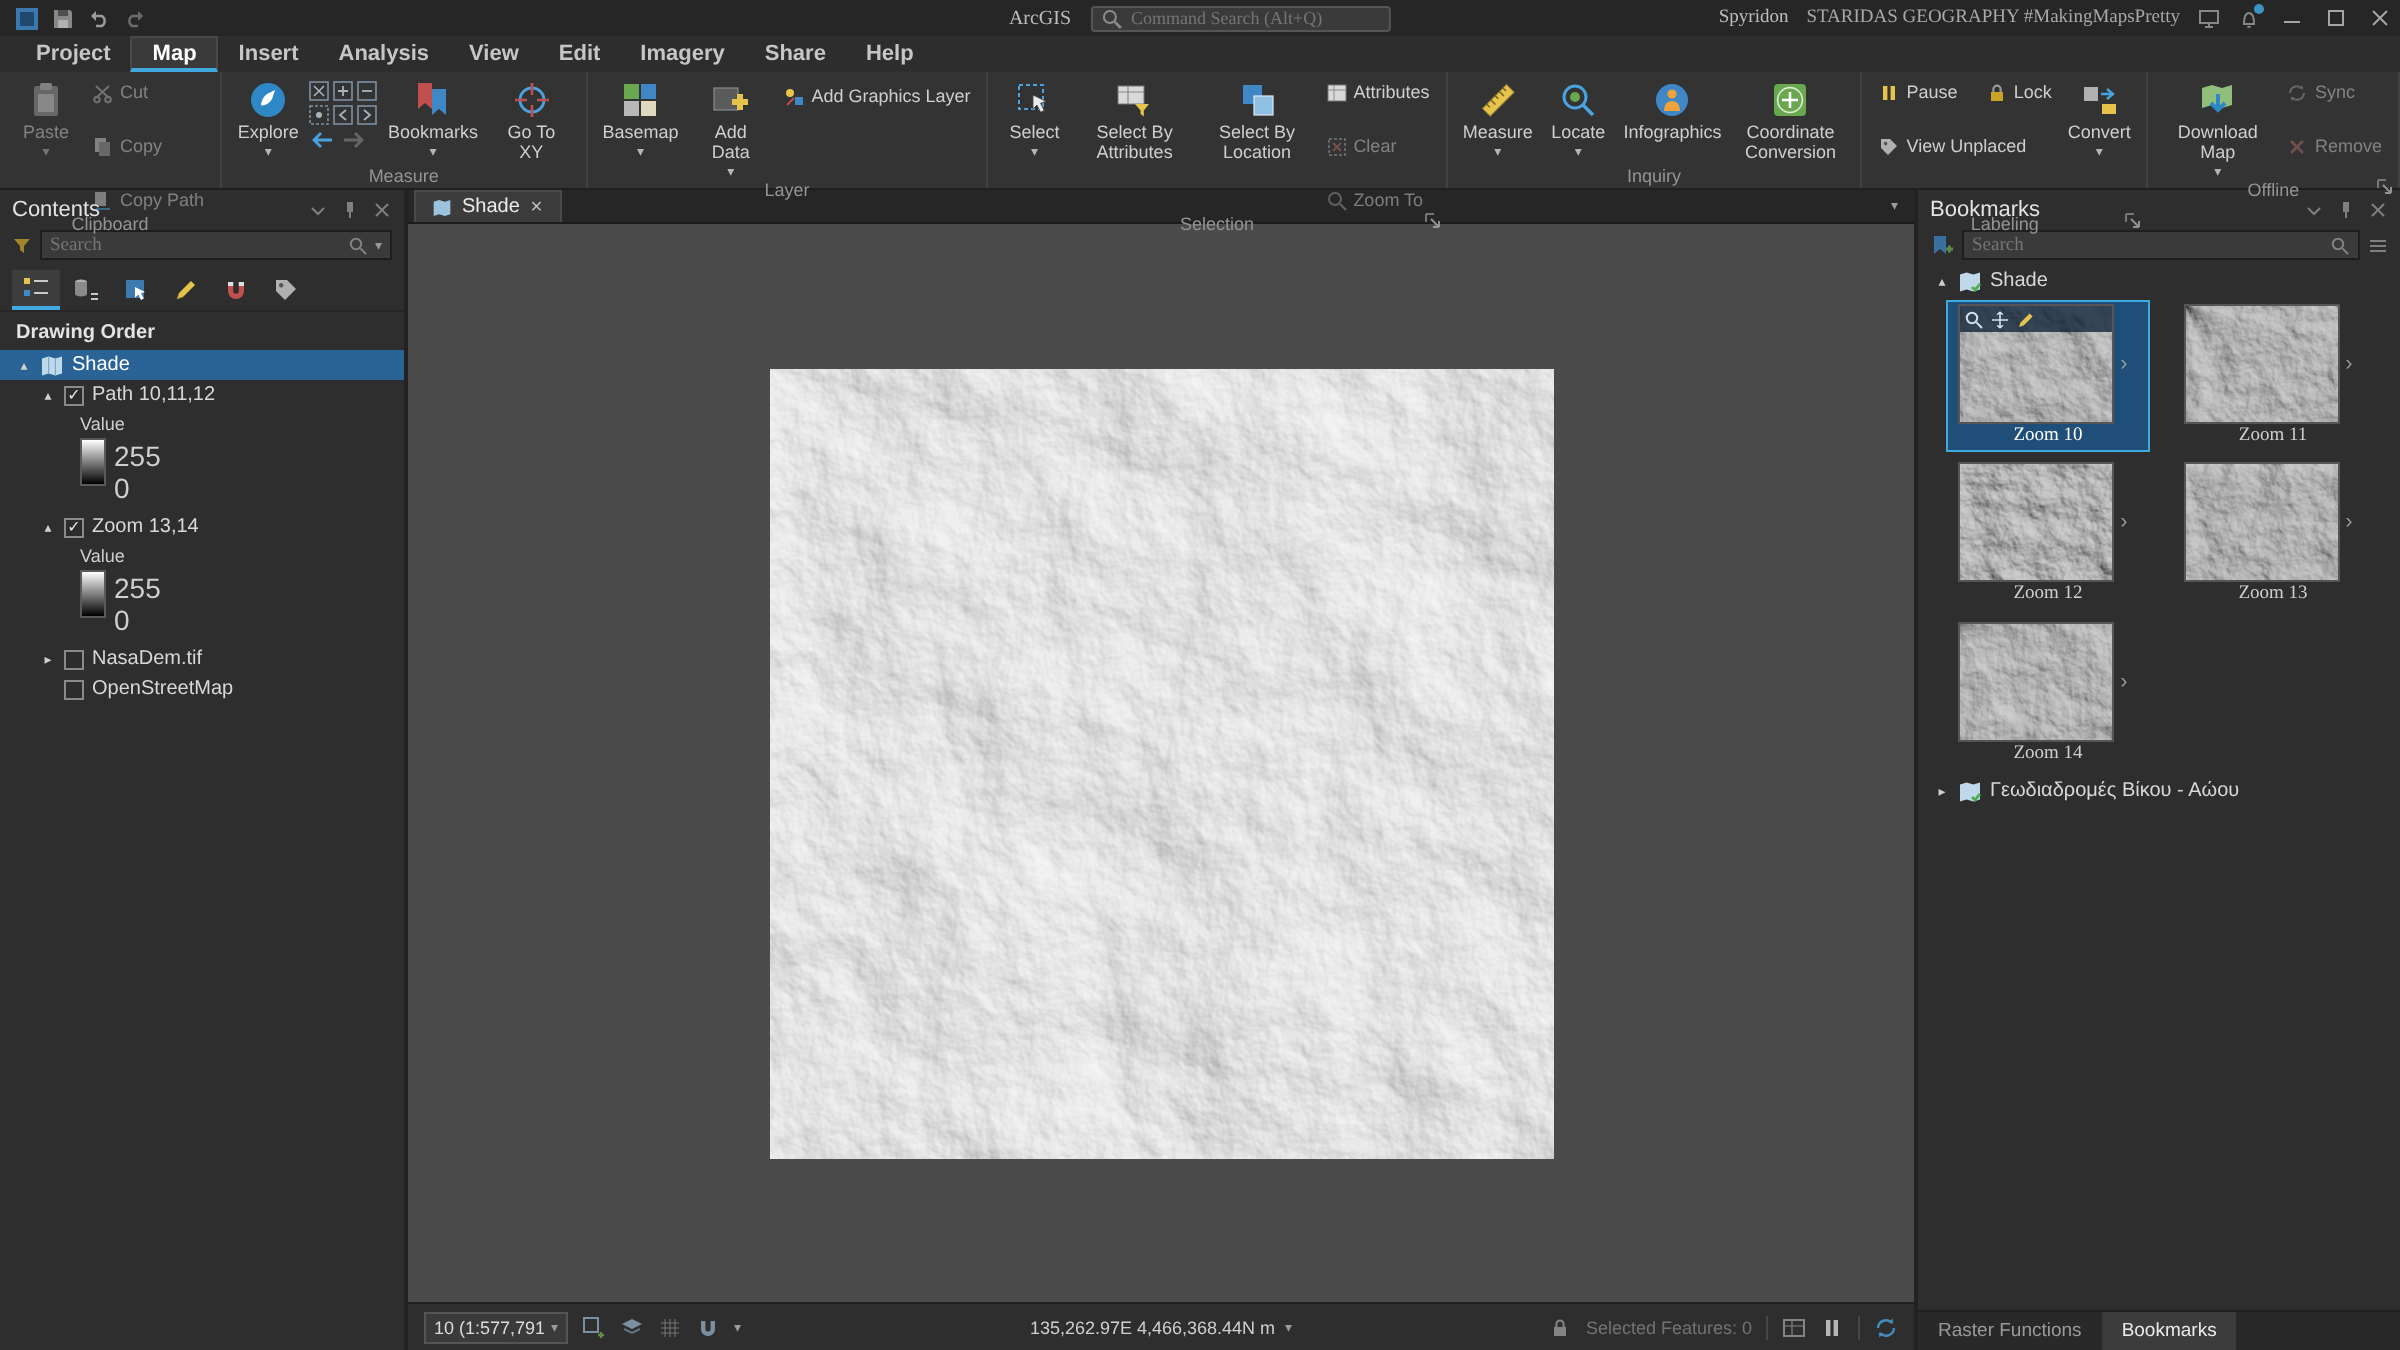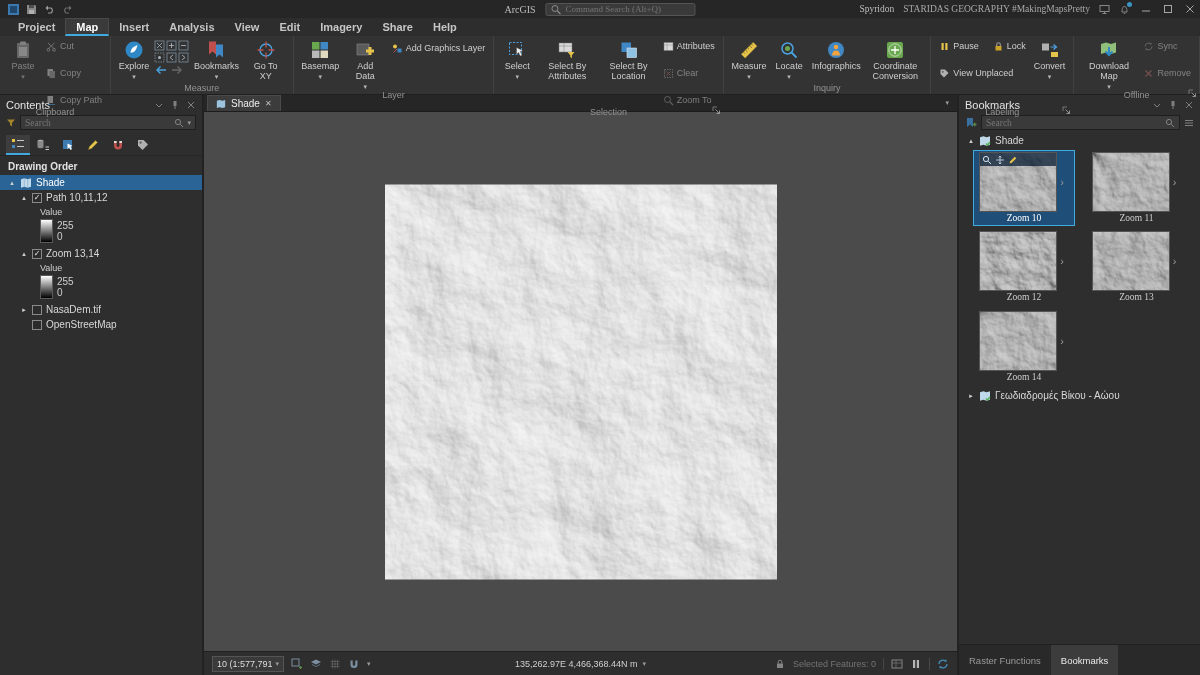--- a/index.html
+++ b/index.html
@@ -73,21 +73,21 @@
 .trow{display:flex;align-items:center;height:15px;gap:4px;color:#d8d8d8;padding-left:8px;}
 .trow.sel{background:#2a6496;color:#fff;}
 .tri{width:8px;font-size:7px;color:#cfcfcf;text-align:center;flex:0 0 auto;}
 .chk{width:10px;height:10px;border:1px solid #8a8a8a;background:#2c2c2c;flex:0 0 auto;display:flex;align-items:center;justify-content:center;font-size:8px;color:#e8e8e8;line-height:1;}
 .chk.on::after{content:"✓"}
 .ind1{padding-left:20px}
 .legend{padding:1px 0 3px 40px;}
 .legend .val{font-size:9px;color:#cfcfcf;padding:1px 0 2px;}
 .lgrow{display:flex;gap:4px;}
 .swatch{width:13px;height:24px;background:linear-gradient(#fff,#000);border:1px solid #5a5a5a;}
-.lglabels{display:flex;flex-direction:column;justify-content:space-between;font-size:10px;color:#cfcfcf;padding:1px 0;}
+.lglabels{display:flex;flex-direction:column;justify-content:space-between;font-size:14px;color:#cfcfcf;padding:1px 0;}
 .ticon{width:12px;height:12px;flex:0 0 auto}
 
 
 .mapcol{flex:1;display:flex;flex-direction:column;min-width:0;background:#4b4b4b;}
 .tabstrip{height:17px;background:#262626;display:flex;align-items:flex-end;padding-left:3px;border-bottom:1px solid #1c1c1c;}
 .doctab{height:16px;background:#3c3c3c;color:#ececec;display:flex;align-items:center;gap:5px;padding:0 8px;font-size:10px;border:1px solid #4a4a4a;border-bottom:0;}
 .doctab .x{font-size:8px;color:#bdbdbd}
 .stripcaret{margin-left:auto;margin-right:8px;color:#9a9a9a;font-size:7px;align-self:center;}
 .canvas{flex:1;position:relative;overflow:hidden;}
 .relief{position:absolute;left:50%;top:50%;transform:translate(-50%,-50%);width:392px;height:395px;}
@@ -106,21 +106,21 @@
 .bcell{display:flex;flex-direction:column;align-items:center;padding:2px 1px 1px;border:1px solid transparent;width:102px;}
 .bcell.sel{border:1px solid #3fa9e0;background:#1f4f79;}
 .bimgrow{display:flex;align-items:center;}
 .bthumbwrap{position:relative;width:76px;height:58px;}
 .bthumb{width:76px;height:58px;background:#1e1e1e;outline:1px solid #555;}
 .ovl{position:absolute;top:0;left:0;right:0;height:13px;background:rgba(15,35,55,.78);display:flex;align-items:center;gap:3px;padding:0 2px;}
 .mini{width:10px;height:10px;}
 .barrow{width:12px;text-align:center;color:#9a9a9a;font-size:11px;}
 .blab{font-size:9.5px;color:#cfcfcf;margin-top:2px;line-height:1.2;font-family:Liberation Serif, serif;}
 .bcell.sel .blab{color:#fff;}
-.btabs{margin-top:auto;height:31px;display:flex;border-top:1px solid #202020;background:#292929;font-size:9.5px;align-items:stretch;}
+.btabs{margin-top:auto;height:20px;display:flex;border-top:1px solid #202020;background:#292929;font-size:9.5px;align-items:stretch;}
 .btab{padding:0 10px;display:flex;align-items:center;color:#9a9a9a;}
 .btab.active{background:#3c3c3c;color:#eaeaea;}
 </style>
 </head>
 <body>
 
 <div class="app">
 
   <div class="titlebar">
     <div class="tb-left">

